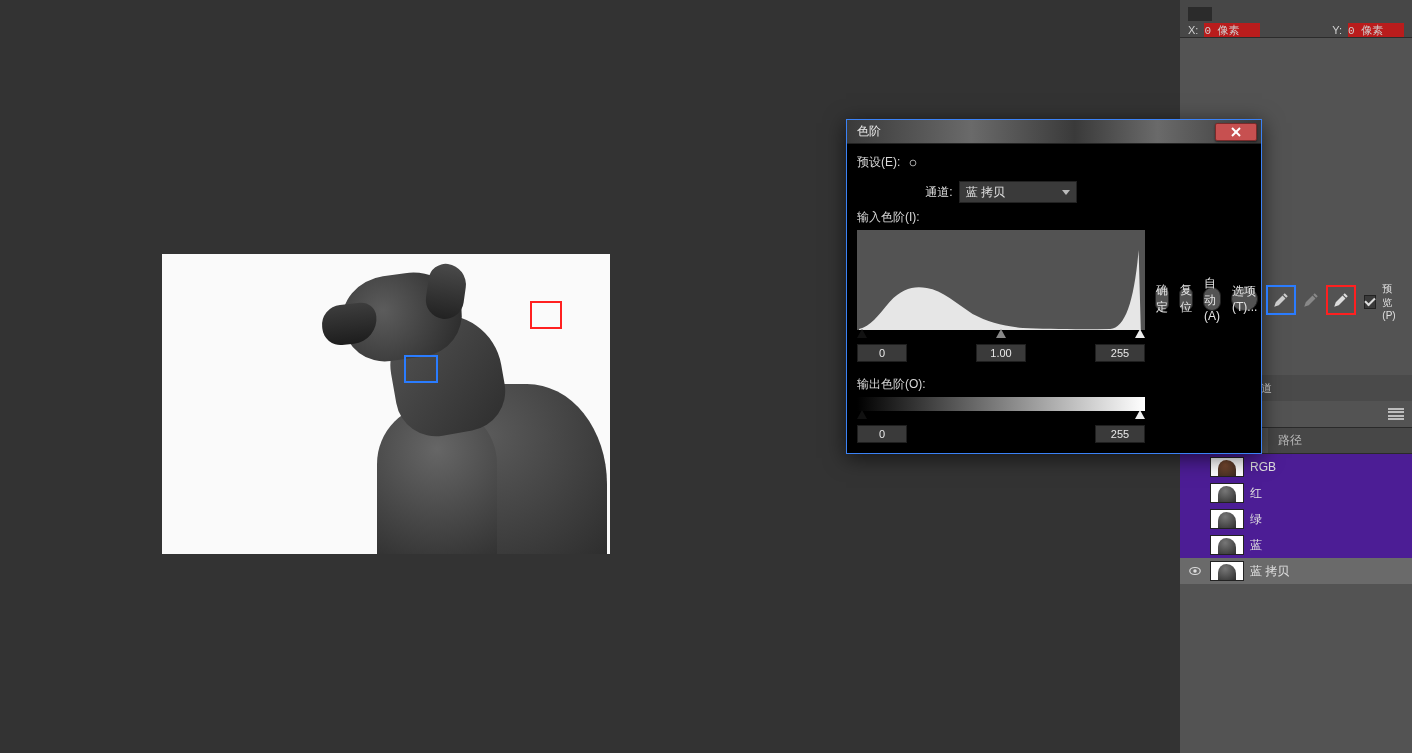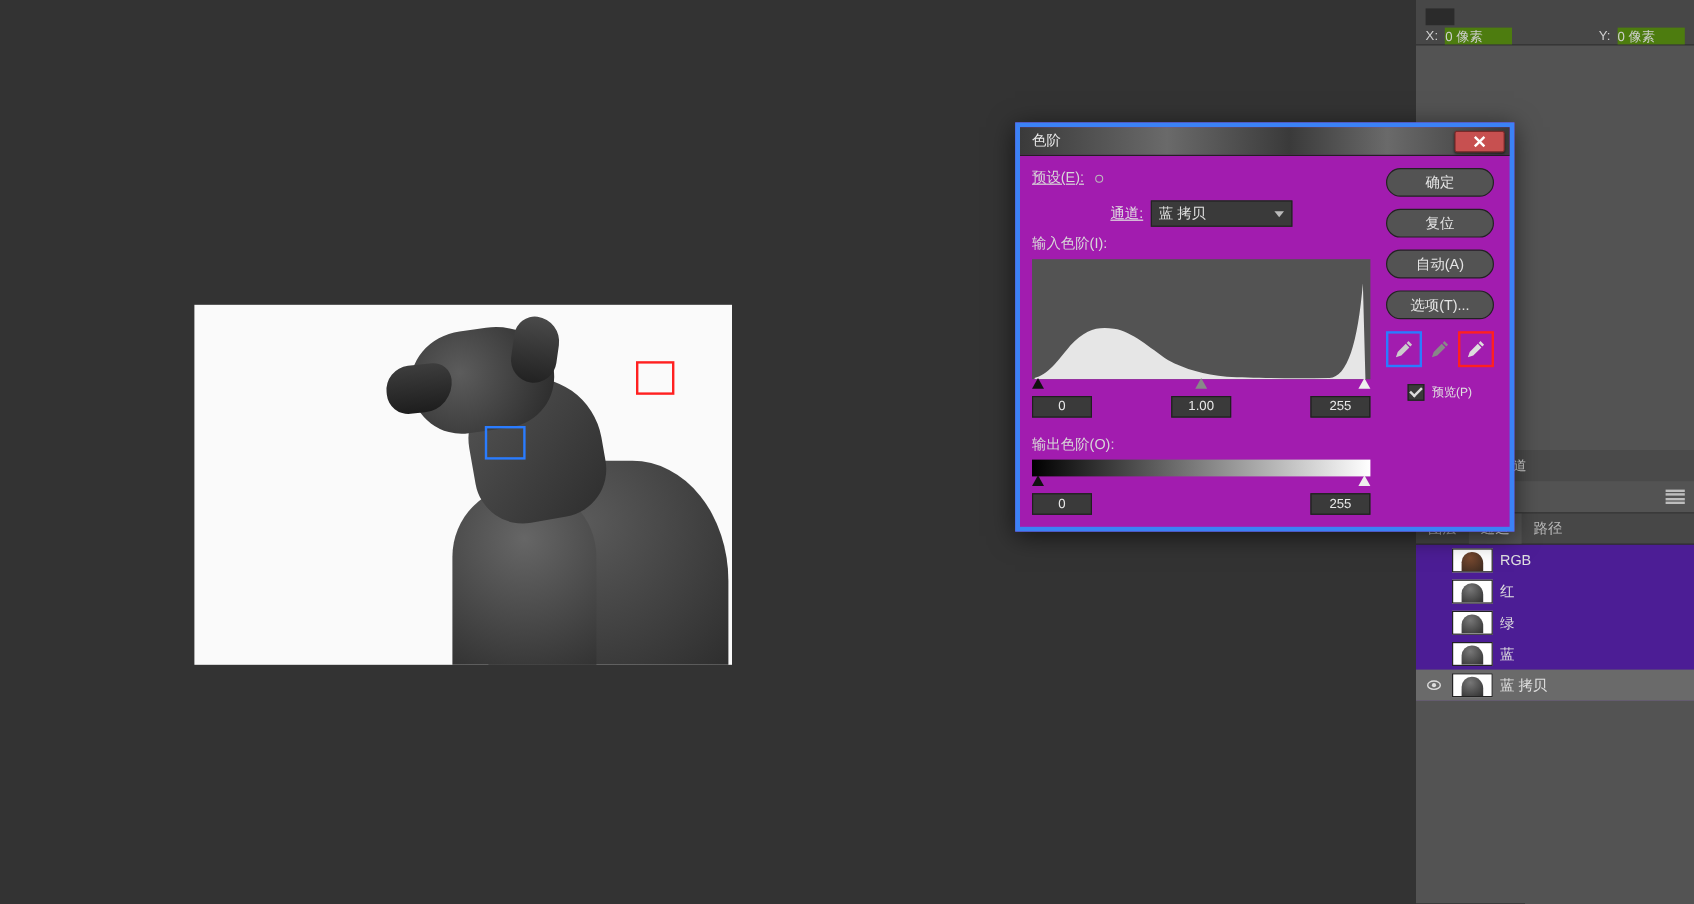--- a/index.html
+++ b/index.html
@@ -102,21 +102,21 @@
   .info-bar {
     background: #474747;
     border-bottom: 1px solid #2b2b2b;
     height: 38px;
     padding-top: 6px;
     font-size: 11px;
     color: #cfcfcf;
   }
   .info-row { display:flex; gap:6px; padding: 0 8px; height:16px; align-items:center; }
   .info-field {
-    background:#4d7c0f; height:14px; width:56px; display:inline-block;
+    background:#b91c1c; height:14px; width:56px; display:inline-block;font-family:Liberation Mono, monospace;
   }
   .info-bar .darkcell { background:#2b2b2b; width:24px; height:14px; display:inline-block; }
 
   .grey-block { height: 390px; background:#535353; border-bottom:1px solid #2a2a2a;}
   .hist-items { font-size:11px; color:#d6d6d6; }
   .hist-items .row {
     height:26px; display:flex; align-items:center; gap:8px;
     padding-left:24px;
   }
   .hist-items .row.sel { background:#4a4a4a; }
@@ -158,24 +158,24 @@
     background: radial-gradient(circle at 40% 30%, #7a4a30, #3a2a20);
     border-radius: 9px 10px 0 0;
   }
   .ch-thumb.gray .mini {
     background: radial-gradient(circle at 40% 30%, #777, #2e2e2e);
   }
 
   
   .levels-dlg {
     position:absolute;
-    left:846px; top:102px;
+    left:846px; top:119px;
     width:416px;
-    background:#a21caf;
-    border:4px solid #3b82f6;
+    background:#000000;
+    border:1px solid #3b82f6;
     box-shadow:0 4px 20px rgba(0,0,0,.6);
   }
   .levels-title {
     height:24px;
     background: linear-gradient(90deg,#3a3a3a 0%, #6a6a6a 30%, #3a3a3a 55%, #6a6a6a 75%, #3a3a3a 100%);
     display:flex; align-items:center; justify-content:space-between;
     padding:0 4px 0 10px;
     color:#eaeaea; font-size:12px;
     border-bottom:1px solid #222;
   }
@@ -187,24 +187,24 @@
   }
   .close-btn svg { width:10px;height:10px; }
   .close-btn line { stroke:#fff; stroke-width:2; }
 
   .levels-body {
     padding:10px;
     display:flex;
     gap:10px;
   }
   .lv-left { flex:1; }
-  .lv-right { width:96px; display:flex; flex-direction:column; gap:10px; align-items:center; }
+  .lv-right { width:96px; display:flex; flex-direction:row; gap:10px; align-items:center; }
 
   .lv-row { display:flex; align-items:center; gap:6px; margin-bottom:10px; color:#d8d8d8;}
-  .lv-label { font-size:12px;text-decoration:underline; }
+  .lv-label { font-size:12px; }
   .lv-select {
     flex:1; height:22px; background:#3a3a3a; border:1px solid #222;
     color:#e0e0e0; display:flex; align-items:center; justify-content:space-between;
     padding:0 6px; font-size:12px; cursor:pointer;
   }
   .caret-down {
     width:0;height:0;border-left:4px solid transparent;border-right:4px solid transparent;
     border-top:5px solid #bbb;
   }
   .gear-icon { width:14px;height:14px; }

